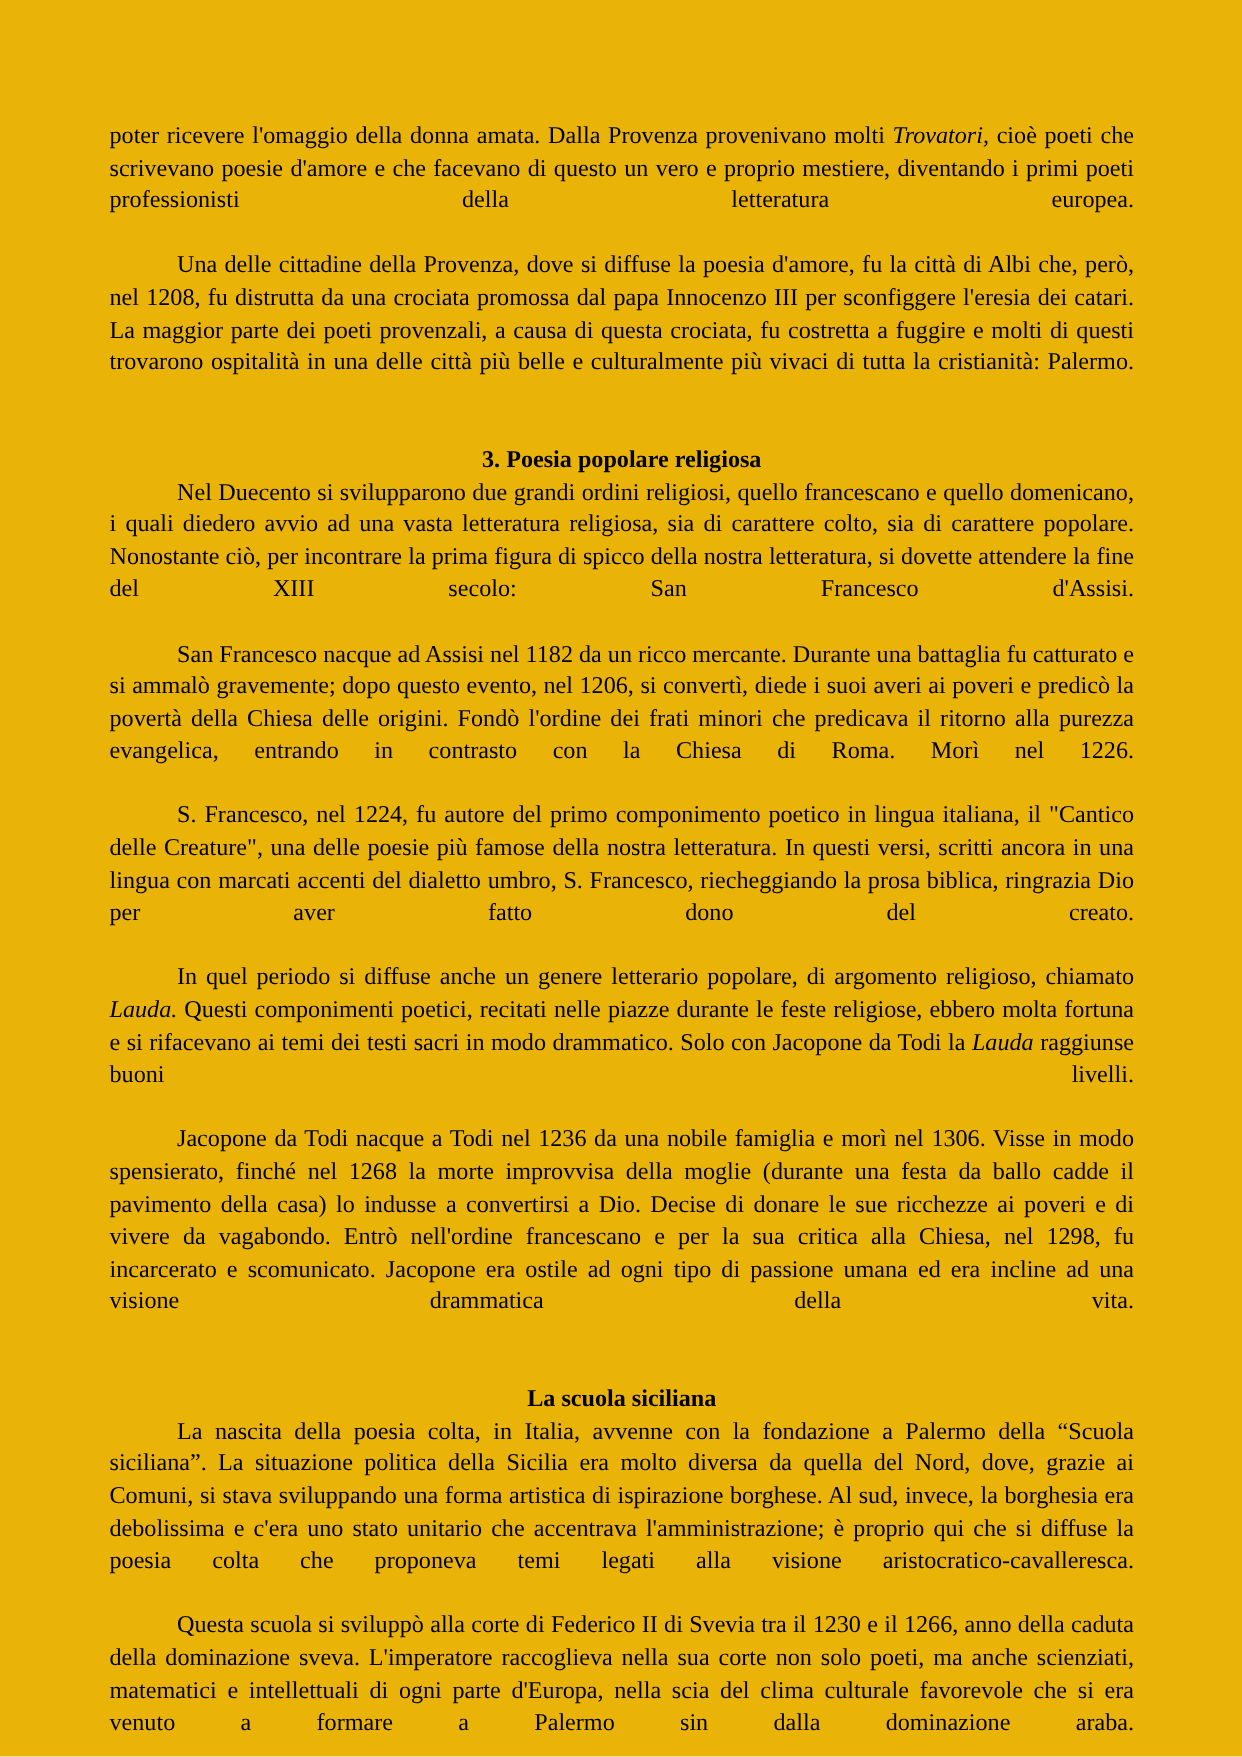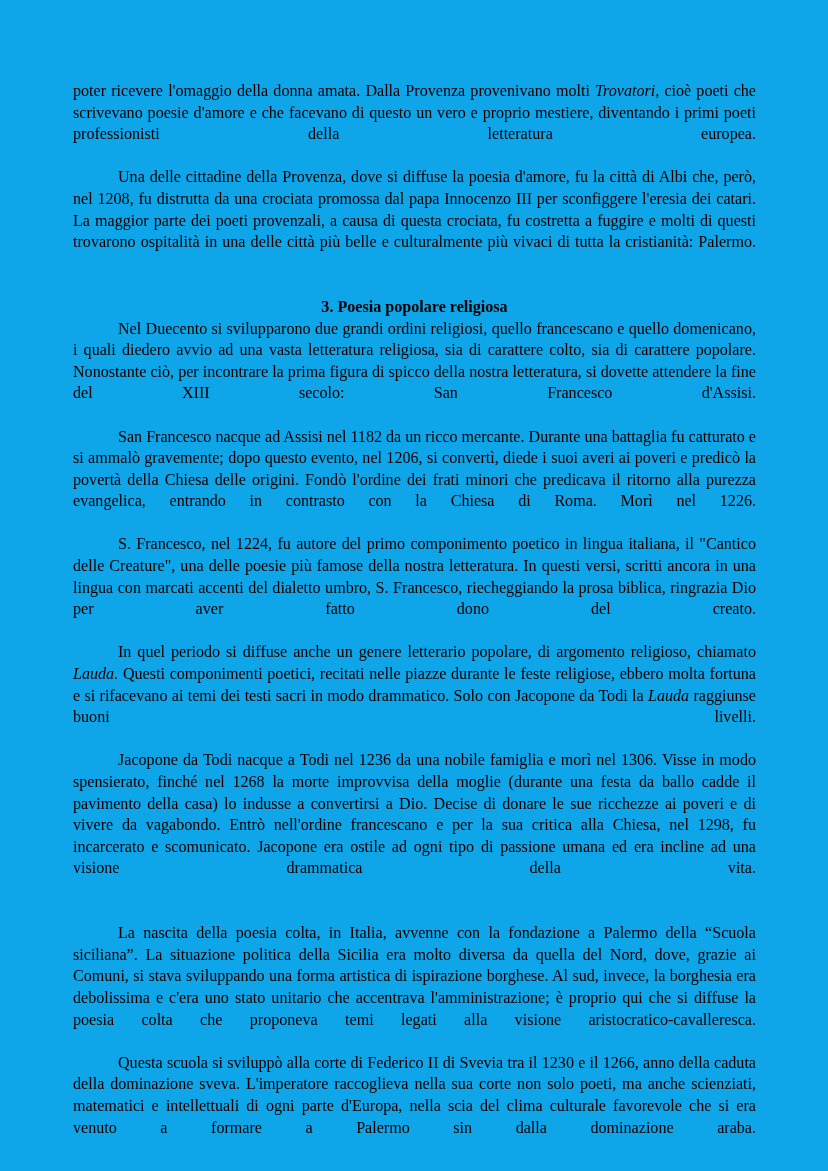--- a/index.html
+++ b/index.html
@@ -11,21 +11,21 @@
     width: 828px;
     height: 1171px;
     overflow: hidden;
     font-family: "Liberation Serif", "DejaVu Serif", serif;
     color: #000000;
   }
   .page {
     position: relative;
     width: 828px;
     height: 1171px;
-    background: #0ea5e9;
+    background: #eab308;
     box-sizing: border-box;
     padding: 80px 48px 0 73px;
   }
   .doc-body {
     width: 683px;
   }
   p.para {
     margin: 0;
     font-size: 16.1px;
     line-height: 21.6px;
@@ -70,16 +70,17 @@
       <p class="para no-indent"><span>poter ricevere l'omaggio della donna amata. Dalla Provenza provenivano molti </span><em class="it">Trovatori,</em><span> cioè poeti che scrivevano poesie d'amore e che facevano di questo un vero e proprio mestiere, diventando i primi poeti professionisti della letteratura europea.</span></p>
       <p class="para"><span>Una delle cittadine della Provenza, dove si diffuse la poesia d'amore, fu la città di Albi che, però, nel 1208, fu distrutta da una crociata promossa dal papa Innocenzo III per sconfiggere l'eresia dei catari. La maggior parte dei poeti provenzali, a causa di questa crociata, fu costretta a fuggire e molti di questi trovarono ospitalità in una delle città più belle e culturalmente più vivaci di tutta la cristianità: Palermo.</span></p>
       <div class="spacer-line">&nbsp;</div>
       <h2 class="heading">3. Poesia popolare religiosa</h2>
       <p class="para"><span>Nel Duecento si svilupparono due grandi ordini religiosi, quello francescano e quello domenicano, i quali diedero avvio ad una vasta letteratura religiosa, sia di carattere colto, sia di carattere popolare. Nonostante ciò, per incontrare la prima figura di spicco della nostra letteratura, si dovette attendere la fine del XIII secolo: San Francesco d'Assisi.</span></p>
       <p class="para"><span>San Francesco nacque ad Assisi nel 1182 da un ricco mercante. Durante una battaglia fu catturato e si ammalò gravemente; dopo questo evento, nel 1206, si convertì, diede i suoi averi ai poveri e predicò la povertà della Chiesa delle origini. Fondò l'ordine dei frati minori che predicava il ritorno alla purezza evangelica, entrando in contrasto con la Chiesa di Roma. Morì nel 1226.</span></p>
       <p class="para"><span>S. Francesco, nel 1224, fu autore del primo componimento poetico in lingua italiana, il "Cantico delle Creature", una delle poesie più famose della nostra letteratura. In questi versi, scritti ancora in una lingua con marcati accenti del dialetto umbro, S. Francesco, riecheggiando la prosa biblica, ringrazia Dio per aver fatto dono del creato.</span></p>
       <p class="para"><span>In quel periodo si diffuse anche un genere letterario popolare, di argomento religioso, chiamato </span><em class="it">Lauda.</em><span> Questi componimenti poetici, recitati nelle piazze durante le feste religiose, ebbero molta fortuna e si rifacevano ai temi dei testi sacri in modo drammatico. Solo con Jacopone da Todi la </span><em class="it">Lauda</em><span> raggiunse buoni livelli.</span></p>
       <p class="para"><span>Jacopone da Todi nacque a Todi nel 1236 da una nobile famiglia e morì nel 1306. Visse in modo spensierato, finché nel 1268 la morte improvvisa della moglie (durante una festa da ballo cadde il pavimento della casa) lo indusse a convertirsi a Dio. Decise di donare le sue ricchezze ai poveri e di vivere da vagabondo. Entrò nell'ordine francescano e per la sua critica alla Chiesa, nel 1298, fu incarcerato e scomunicato. Jacopone era ostile ad ogni tipo di passione umana ed era incline ad una visione drammatica della vita.</span></p>
       <div class="spacer-line">&nbsp;</div>
+      <h2 class="heading">La scuola siciliana</h2>
       <p class="para"><span>La nascita della poesia colta, in Italia, avvenne con la fondazione a Palermo della “Scuola siciliana”. La situazione politica della Sicilia era molto diversa da quella del Nord, dove, grazie ai Comuni, si stava sviluppando una forma artistica di ispirazione borghese. Al sud, invece, la borghesia era debolissima e c'era uno stato unitario che accentrava l'amministrazione; è proprio qui che si diffuse la poesia colta che proponeva temi legati alla visione aristocratico-cavalleresca.</span></p>
       <p class="para"><span>Questa scuola si sviluppò alla corte di Federico II di Svevia tra il 1230 e il 1266, anno della caduta della dominazione sveva. L'imperatore raccoglieva nella sua corte non solo poeti, ma anche scienziati, matematici e intellettuali di ogni parte d'Europa, nella scia del clima culturale favorevole che si era venuto a formare a Palermo sin dalla dominazione araba.</span></p>
     </div>
 </div>
 
 </body></html>

